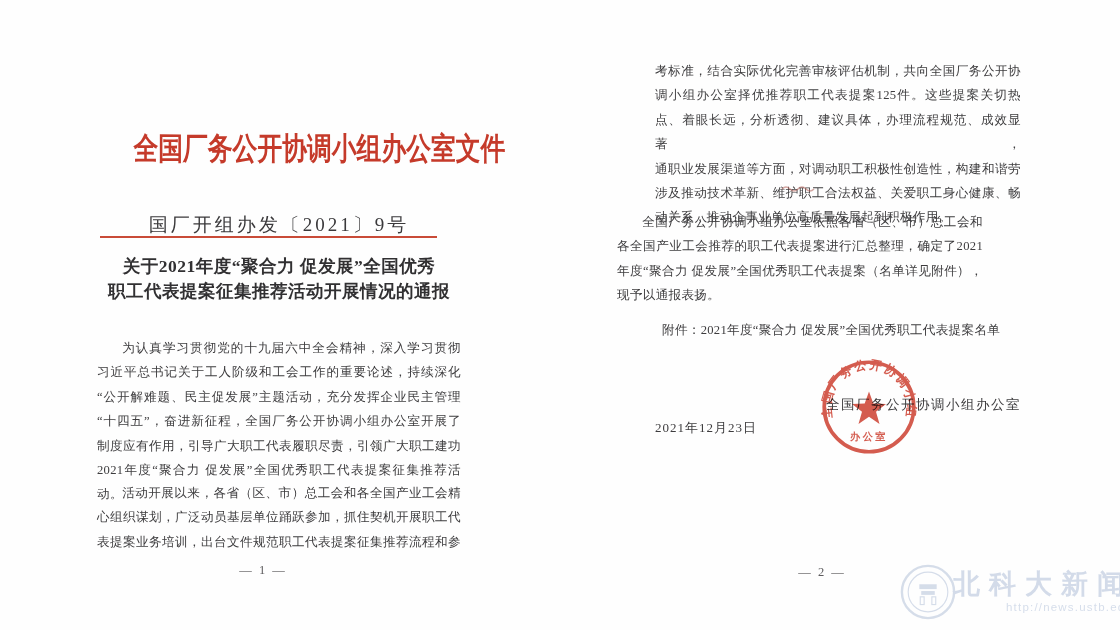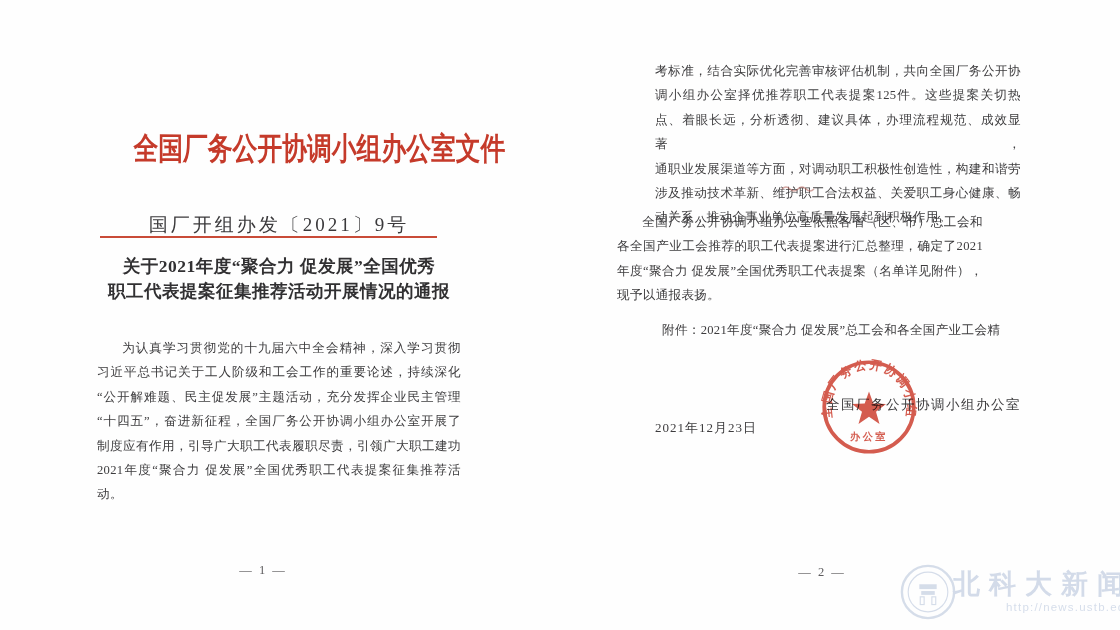--- a/index.html
+++ b/index.html
@@ -103,20 +103,25 @@
   <div class="p-block" style="top:336px;">
     <div class="bodyline indent">为认真学习贯彻党的十九届六中全会精神，深入学习贯彻</div>
     <div class="bodyline">习近平总书记关于工人阶级和工会工作的重要论述，持续深化</div>
     <div class="bodyline">“公开解难题、民主促发展”主题活动，充分发挥企业民主管理</div>
     <div class="bodyline">“十四五”，奋进新征程，全国厂务公开协调小组办公室开展了</div>
     <div class="bodyline">制度应有作用，引导广大职工代表履职尽责，引领广大职工建功</div>
     <div class="bodyline">2021年度“聚合力 促发展”全国优秀职工代表提案征集推荐活</div>
     <div class="bodyline lastline">动。</div>
   </div>
 
+  <div class="p-block" style="top:481px;">
+    <div class="bodyline indent">活动开展以来，各省（区、市）总工会和各全国产业工会精</div>
+    <div class="bodyline">心组织谋划，广泛动员基层单位踊跃参加，抓住契机开展职工代</div>
+    <div class="bodyline">表提案业务培训，出台文件规范职工代表提案征集推荐流程和参</div>
+  </div>
 
   <div class="page-no" style="left:97px; top:563px; width:332px;">— 1 —</div>
 
   <div class="p-block rp" style="left:655px; top:59px;">
     <div class="bodyline">考标准，结合实际优化完善审核评估机制，共向全国厂务公开协</div>
     <div class="bodyline">调小组办公室择优推荐职工代表提案125件。这些提案关切热</div>
     <div class="bodyline">点、着眼长远，分析透彻、建议具体，办理流程规范、成效显著，</div>
     <div class="bodyline">通职业发展渠道等方面，对调动职工积极性创造性，构建和谐劳</div>
     <div class="bodyline">涉及推动技术革新、维护职工合法权益、关爱职工身心健康、畅</div>
     <div class="bodyline lastline">动关系，推动企事业单位高质量发展起到积极作用。</div>
@@ -126,21 +131,21 @@
     <path d="M1,5 Q5,1 9,5 T17,5 T25,5 T33,5" fill="none" stroke="#b2625a" stroke-width="1.6"></path>
   </svg>
 
   <div class="p-block rp" style="left:617px; top:210px;">
     <div class="bodyline indent">全国厂务公开协调小组办公室依照各省（区、市）总工会和</div>
     <div class="bodyline">各全国产业工会推荐的职工代表提案进行汇总整理，确定了2021</div>
     <div class="bodyline">年度“聚合力 促发展”全国优秀职工代表提案（名单详见附件），</div>
     <div class="bodyline lastline">现予以通报表扬。</div>
   </div>
 
-  <div class="rp attachment" style="position:absolute;">附件：2021年度“聚合力 促发展”总工会和各全国产业工会精</div>
+  <div class="rp attachment" style="position:absolute;">附件：2021年度“聚合力 促发展”全国优秀职工代表提案名单</div>
 
   <div class="rp signature" style="position:absolute;">全国厂务公开协调小组办公室</div>
 
   <div class="rp date" style="position:absolute;">2021年12月23日</div>
 
   <svg class="seal" viewBox="0 0 140 140">
     <circle cx="70" cy="70" r="55" fill="none" stroke="#cf4536" stroke-width="4.5"></circle>
     <path id="sealArc" d="M 23.7,78.2 A 47,47 0 1 1 116.3,78.2" fill="none"></path>
     <text font-size="15" font-weight="bold" fill="#cf4536" letter-spacing="2.5" font-family="Liberation Serif, DejaVu Serif, serif">
       <textPath href="#sealArc" startOffset="50%" text-anchor="middle">全国厂务公开协调小组</textPath>

